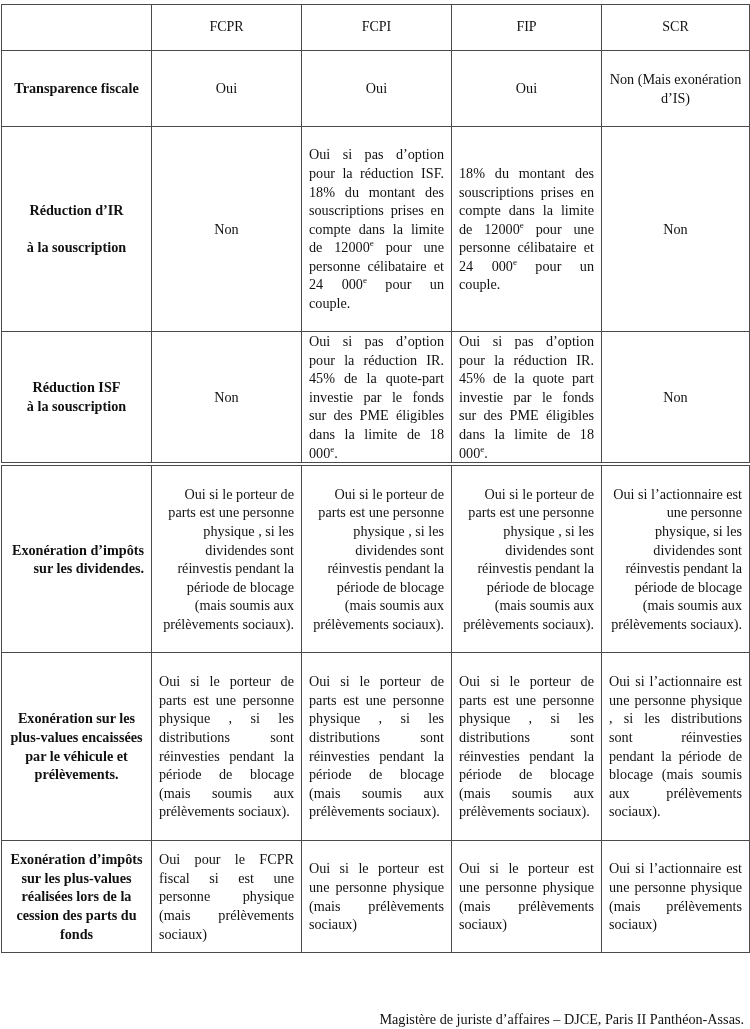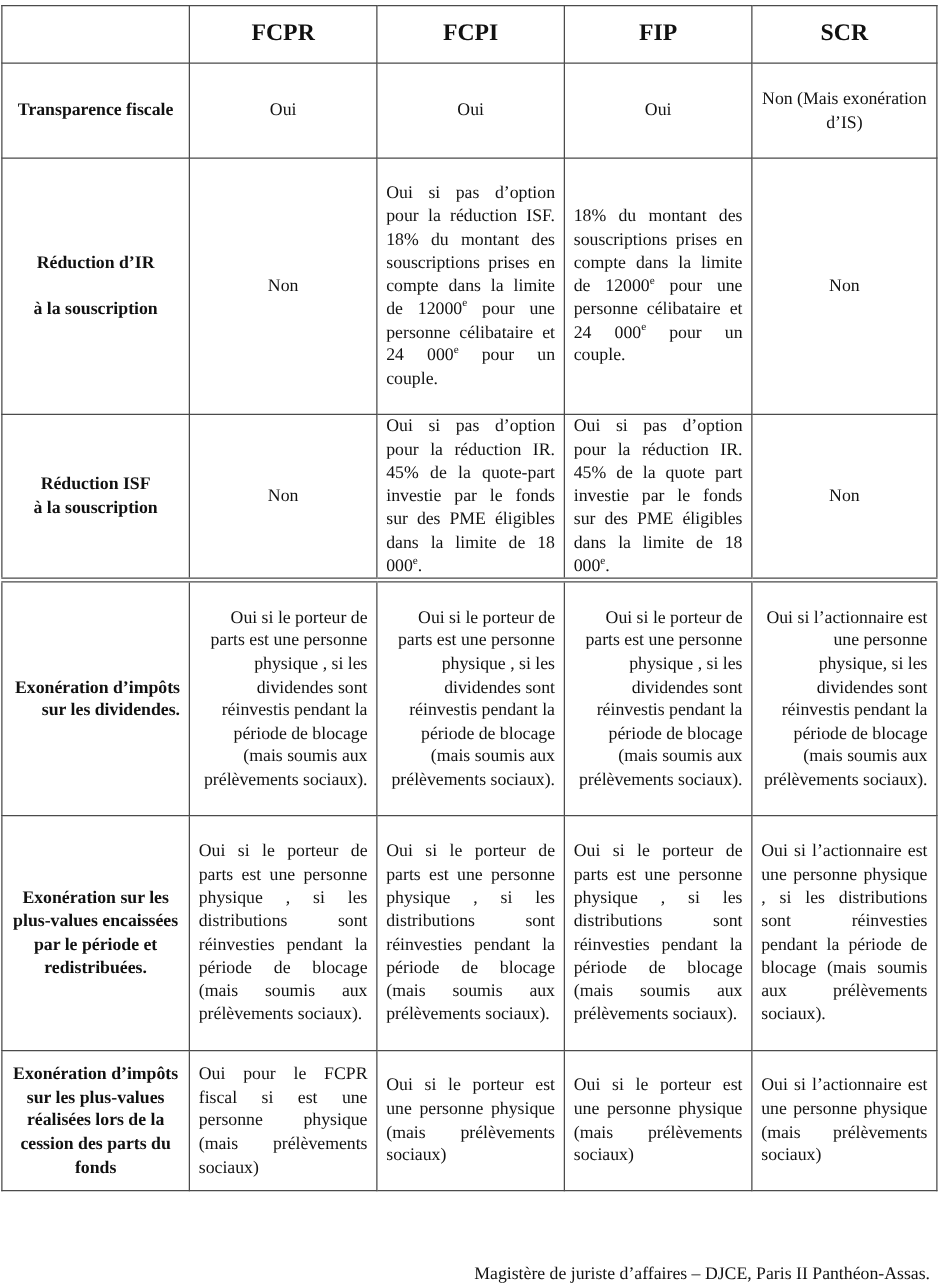--- a/index.html
+++ b/index.html
@@ -4,21 +4,21 @@
 <style>
   html, body { margin: 0; padding: 0; background: #ffffff; }
   body { width: 750px; height: 1029px; position: relative; overflow: hidden;
          font-family: "Liberation Serif", "DejaVu Serif", serif; color: #111; }
   table.cmp { position: absolute; left: 1px; top: 4px; width: 748px;
               border-collapse: collapse; table-layout: fixed; font-size: 14.2px; line-height: 18.6px; }
   table.cmp col.c0 { width: 150px; }
   table.cmp col.c1, table.cmp col.c2, table.cmp col.c3 { width: 150px; }
   table.cmp col.c4 { width: 148px; }
   table.cmp td, table.cmp th { border: 1.5px solid #4a4a4a; padding: 0 7px; vertical-align: middle; }
-  th.hdr { font-weight: bold; text-align: center; height: 45px; font-size: 19px; padding-top: 4px; }
+  th.hdr { font-weight: normal; text-align: center; height: 45px; font-size: 14px; padding-top: 4px; }
   td.rowhead { font-weight: bold; text-align: center; line-height: 18.6px; }
   td.center { text-align: center; margin-top: 46px; }
   td.top-center { text-align: center; vertical-align: top; padding-top: 1px; }
   td.just { text-align: justify; vertical-align: top; padding-top: 0; margin-top: 20px; }
   tr.r-transp td { height: 75px; }
   tr.r-ir td { height: 204px; }
   tr.r-isf td { height: 130px; }
   tr.r-div td { height: 186px; }
   tr.r-pv td { height: 187px; }
   tr.r-cess td { height: 111px; }
@@ -79,21 +79,21 @@
 
   <tr class="r-div double-top">
     <td class="rowhead">Exonération d’impôts sur les dividendes.</td>
     <td class="just">Oui si le porteur de parts est une personne physique , si les dividendes sont réinvestis pendant la période de blocage (mais soumis aux prélèvements sociaux).</td>
     <td class="just">Oui si le porteur de parts est une personne physique , si les dividendes sont réinvestis pendant la période de blocage (mais soumis aux prélèvements sociaux).</td>
     <td class="just">Oui si le porteur de parts est une personne physique , si les dividendes sont réinvestis pendant la période de blocage (mais soumis aux prélèvements sociaux).</td>
     <td class="just">Oui si l’actionnaire est une personne physique, si les dividendes sont réinvestis pendant la période de blocage (mais soumis aux prélèvements sociaux).</td>
   </tr>
 
   <tr class="r-pv">
-    <td class="rowhead">Exonération sur les plus-values encaissées par le période et redistribuées.</td>
+    <td class="rowhead">Exonération sur les plus-values encaissées par le véhicule et prélèvements.</td>
     <td class="just">Oui si le porteur de parts est une personne physique , si les distributions sont réinvesties pendant la période de blocage (mais soumis aux prélèvements sociaux).</td>
     <td class="just">Oui si le porteur de parts est une personne physique , si les distributions sont réinvesties pendant la période de blocage (mais soumis aux prélèvements sociaux).</td>
     <td class="just">Oui si le porteur de parts est une personne physique , si les distributions sont réinvesties pendant la période de blocage (mais soumis aux prélèvements sociaux).</td>
     <td class="just">Oui si l’actionnaire est une personne physique , si les distributions sont réinvesties pendant la période de blocage (mais soumis aux prélèvements sociaux).</td>
   </tr>
 
   <tr class="r-cess">
     <td class="rowhead">Exonération d’impôts sur les plus-values réalisées lors de la cession des parts du fonds</td>
     <td class="just">Oui pour le FCPR fiscal si est une personne physique (mais prélèvements sociaux)</td>
     <td class="just">Oui si le porteur est une personne physique (mais prélèvements sociaux)</td>

